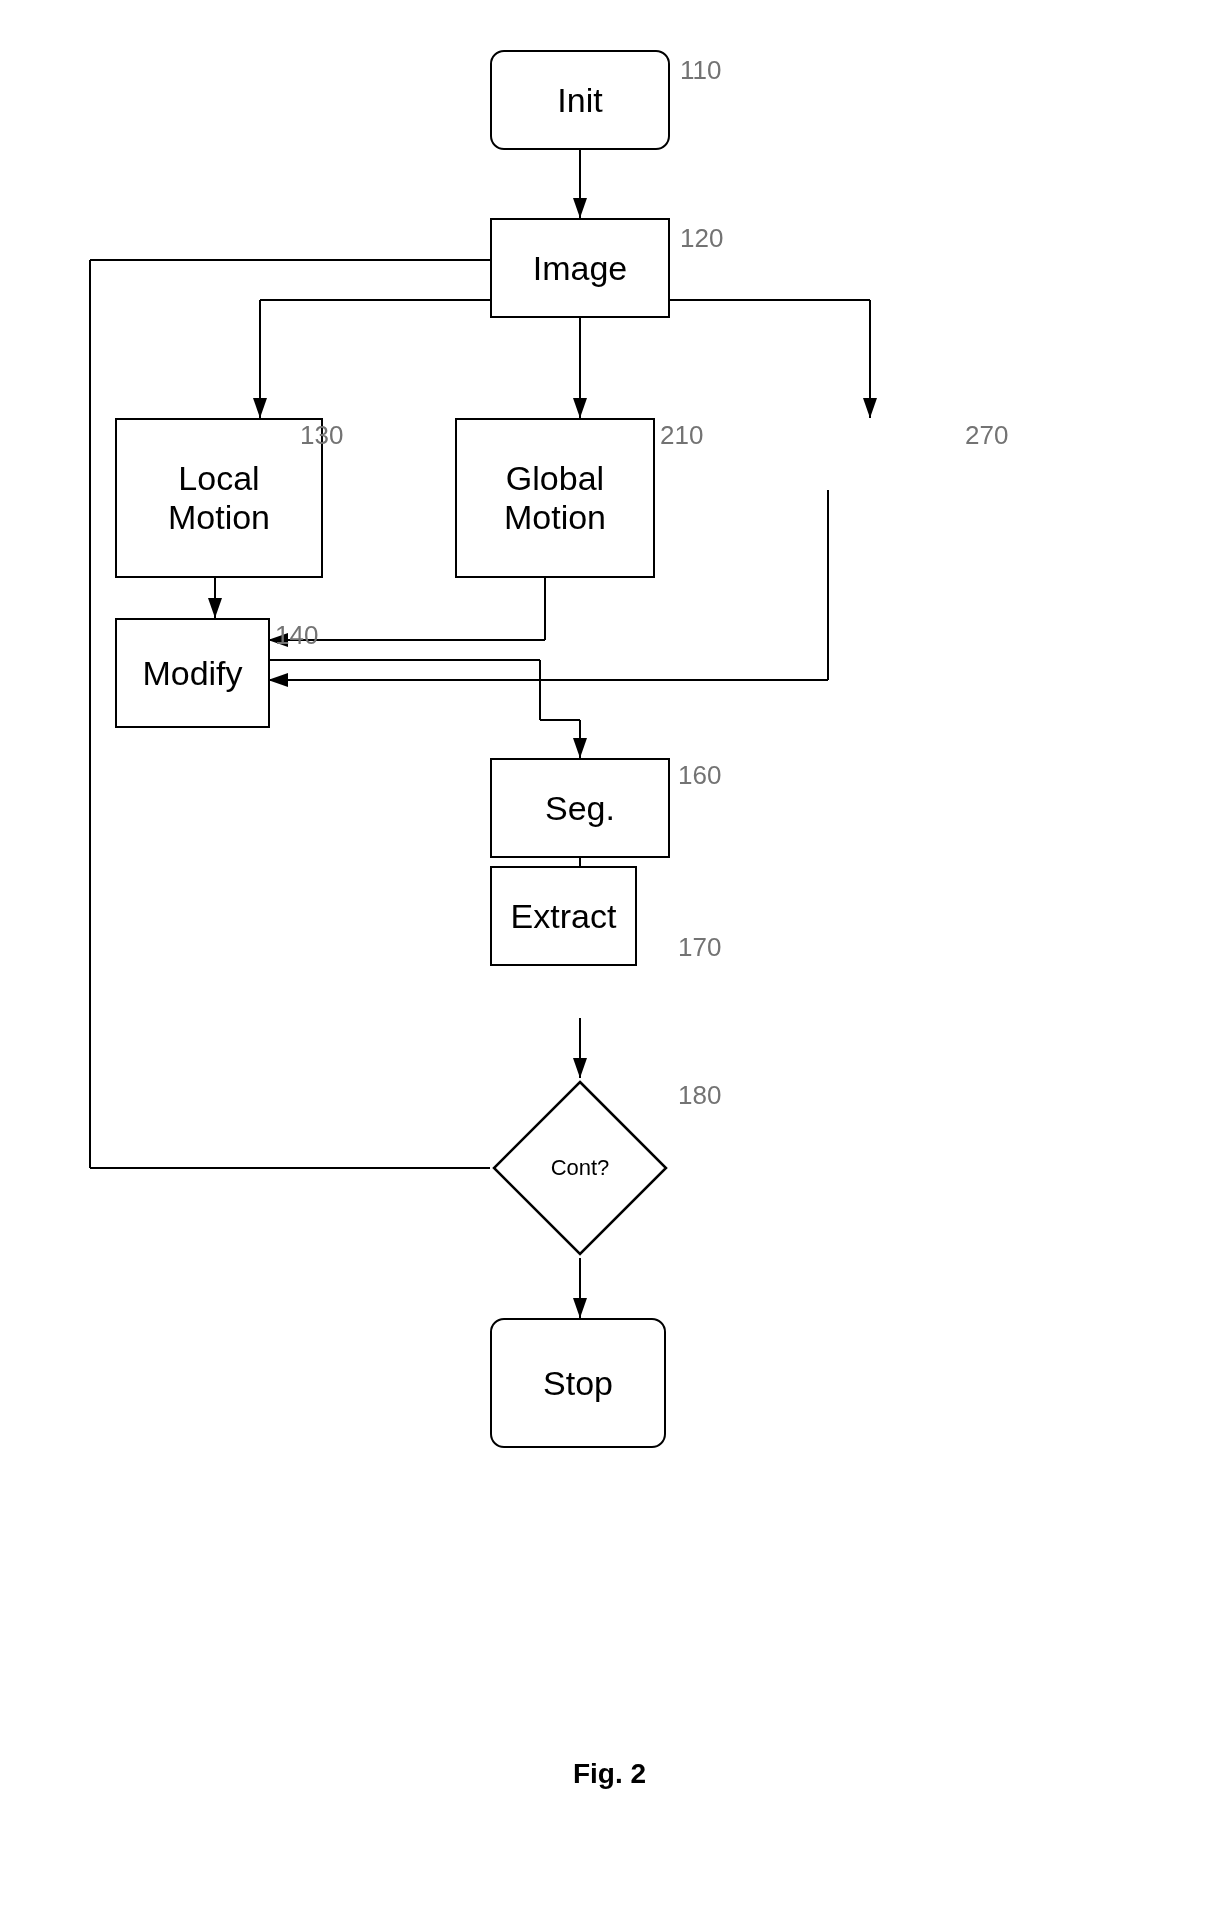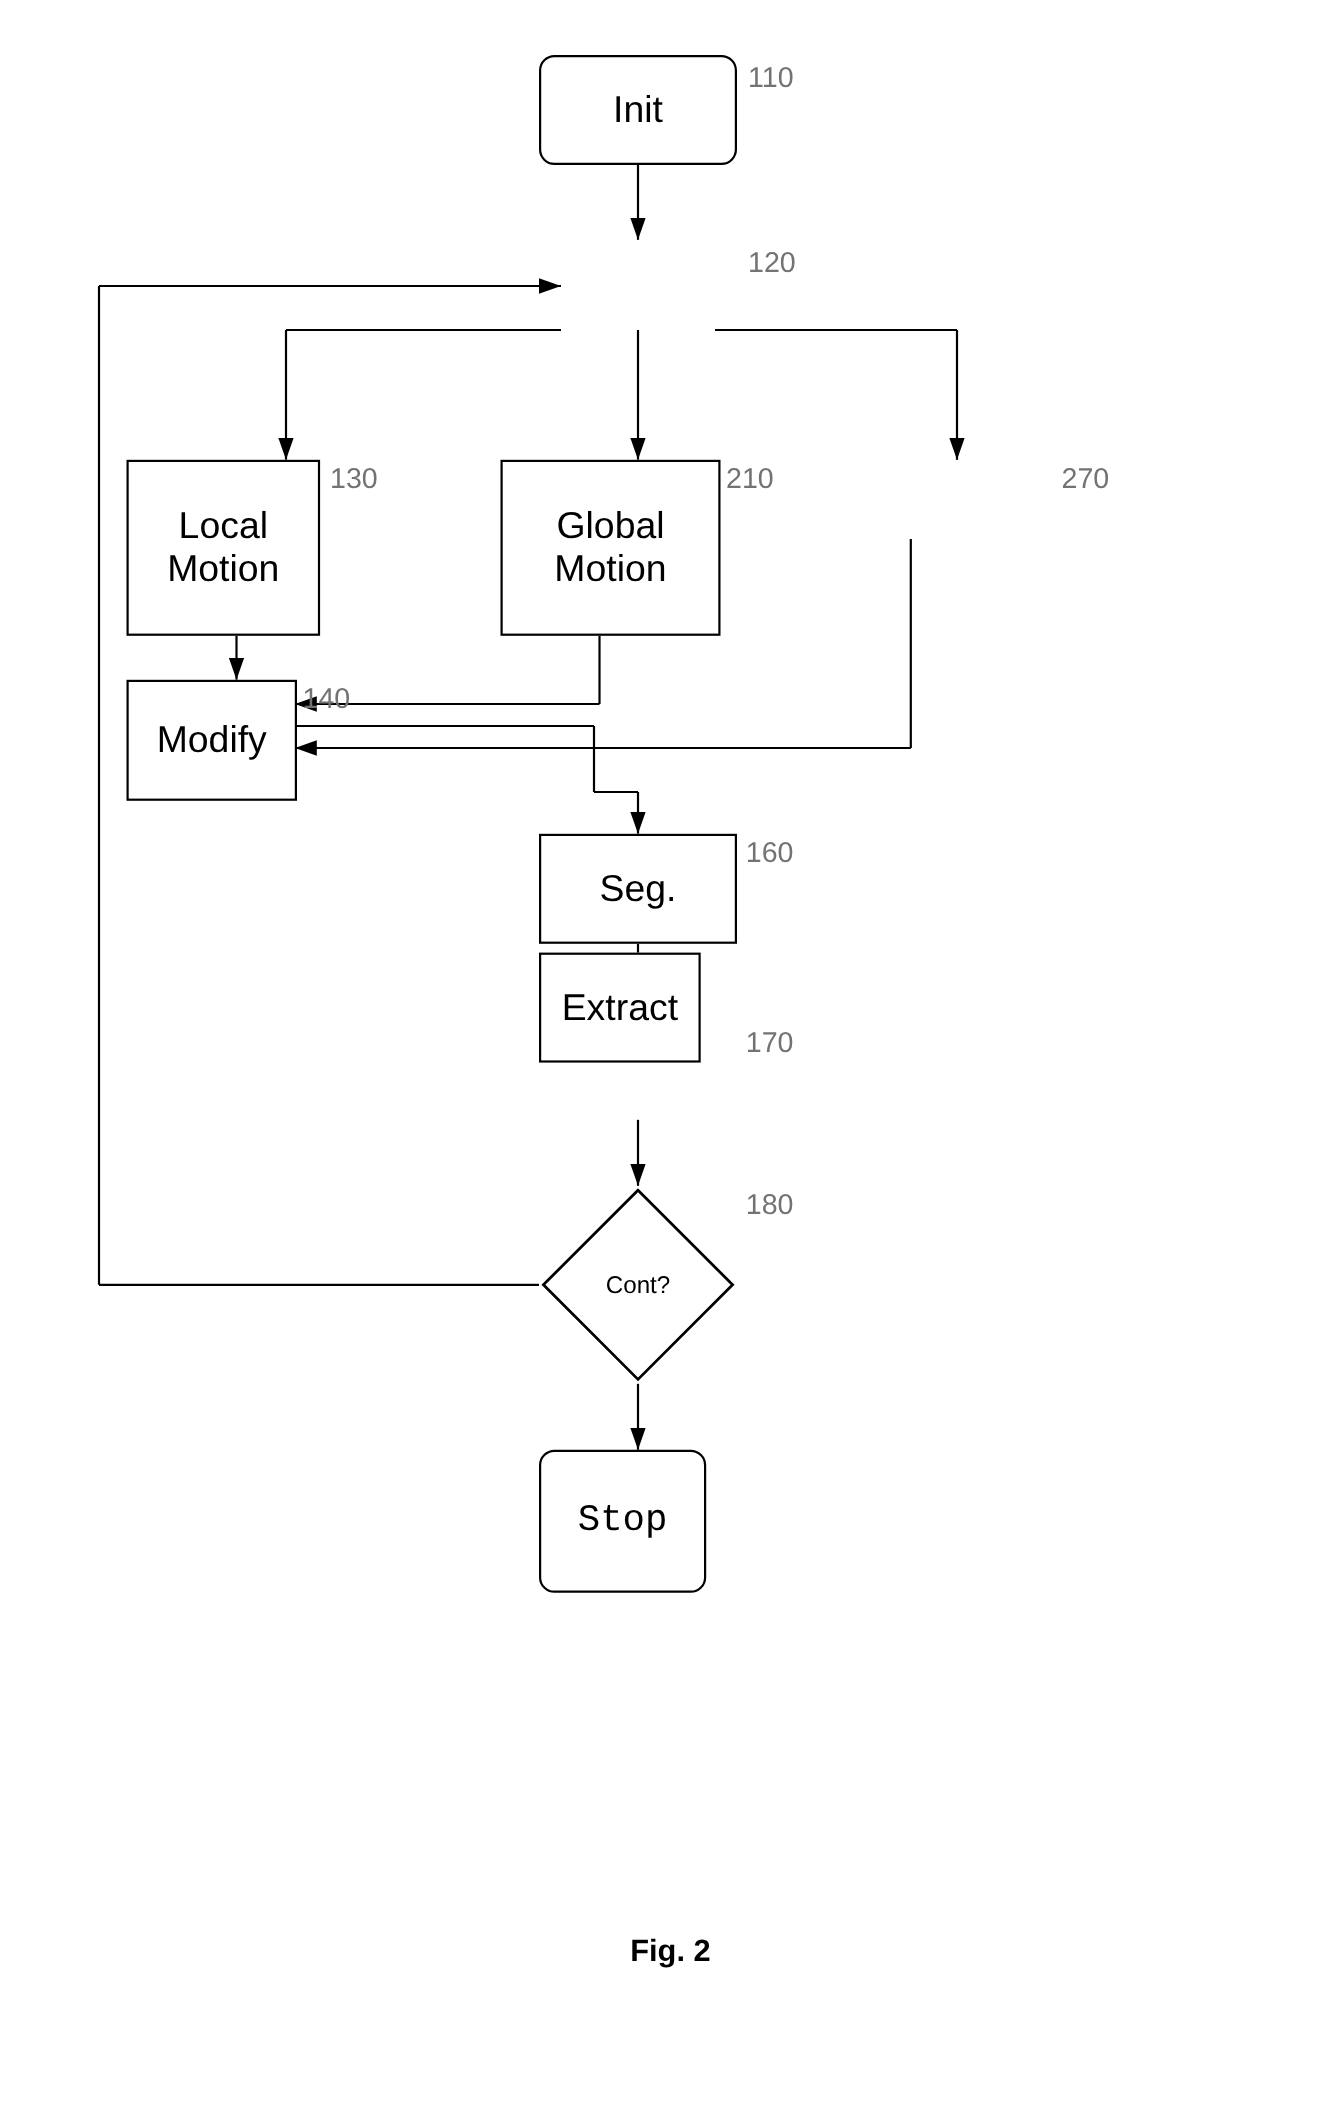--- a/index.html
+++ b/index.html
@@ -118,25 +118,28 @@
 
   </svg>
 
   <div class="flow-box flow-box-rounded" style="left:490px; top:50px; width:180px; height:100px;">
     <span>Init</span>
   </div>
   <div class="flow-label" style="left:680px; top:55px;">
     <span>110</span>
   </div>
 
+  <div class="flow-box" style="left:490px; top:218px; width:180px; height:100px;">
+    <span>Image</span>
+  </div>
   <div class="flow-label" style="left:680px; top:223px;">
     <span>120</span>
   </div>
 
-  <div class="flow-box" style="left:115px; top:418px; width:176px; height:160px;">
+  <div class="flow-box" style="left:115px; top:418px; width:208px; height:160px;">
     <span style="white-space:pre-line;">Local
 Motion</span>
   </div>
   <div class="flow-label" style="left:300px; top:420px;">
     <span>130</span>
   </div>
 
   <div class="flow-box" style="left:455px; top:418px; width:200px; height:160px;">
     <span style="white-space:pre-line;">Global
 Motion</span>
@@ -173,21 +176,21 @@
   <div class="diamond" style="left:490px; top:1078px;">
     <svg viewBox="0 0 180 180" xmlns="http://www.w3.org/2000/svg">
       <polygon points="90,4 176,90 90,176 4,90" fill="#fff" stroke="#000" stroke-width="2.5"></polygon>
       <text x="90" y="97" text-anchor="middle" font-size="22" font-family="Arial">Cont?</text>
     </svg>
   </div>
   <div class="flow-label" style="left:678px; top:1080px;">
     <span>180</span>
   </div>
 
-  <div class="flow-box flow-box-rounded" style="left:490px; top:1318px; width:152px; height:130px;font-family:Liberation Mono, monospace;">
+  <div class="flow-box flow-box-rounded" style="left:490px; top:1318px; width:176px; height:130px;">
     <span>Stop</span>
   </div>
 
   <div class="fig-label" style="bottom:60px;">
     <span>Fig. 2</span>
   </div>
 
 </div>
 
 </body></html>

